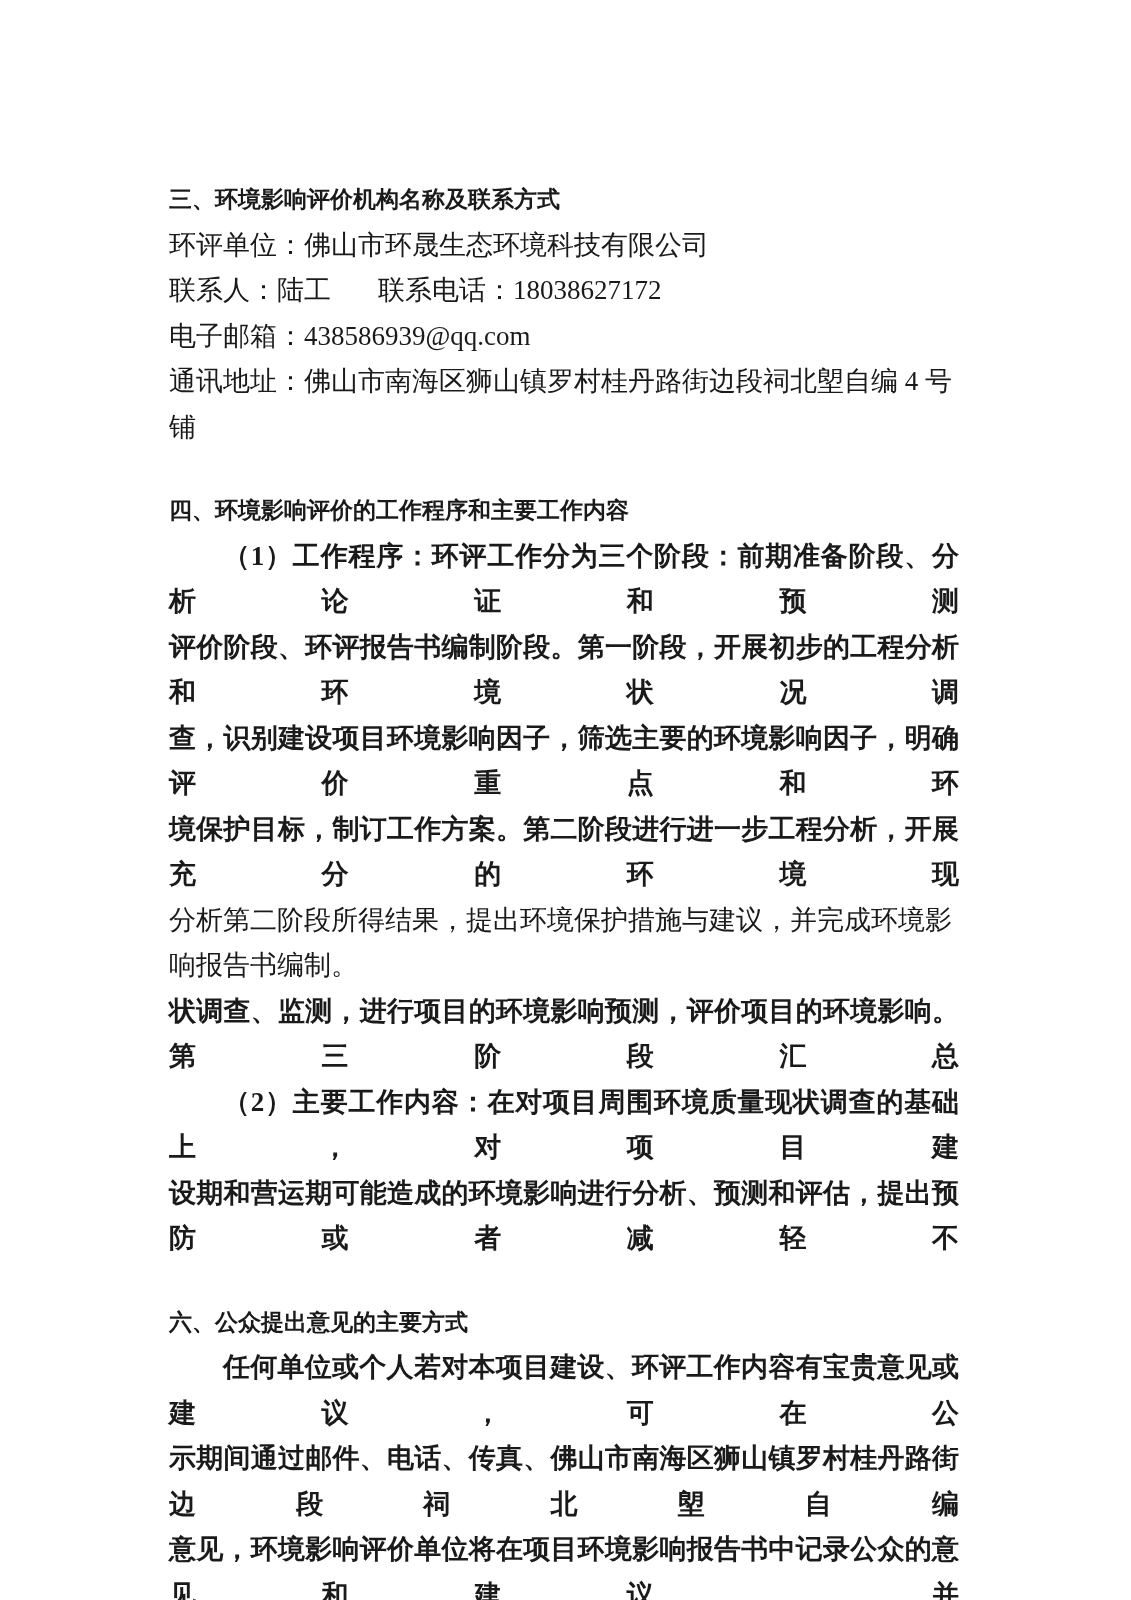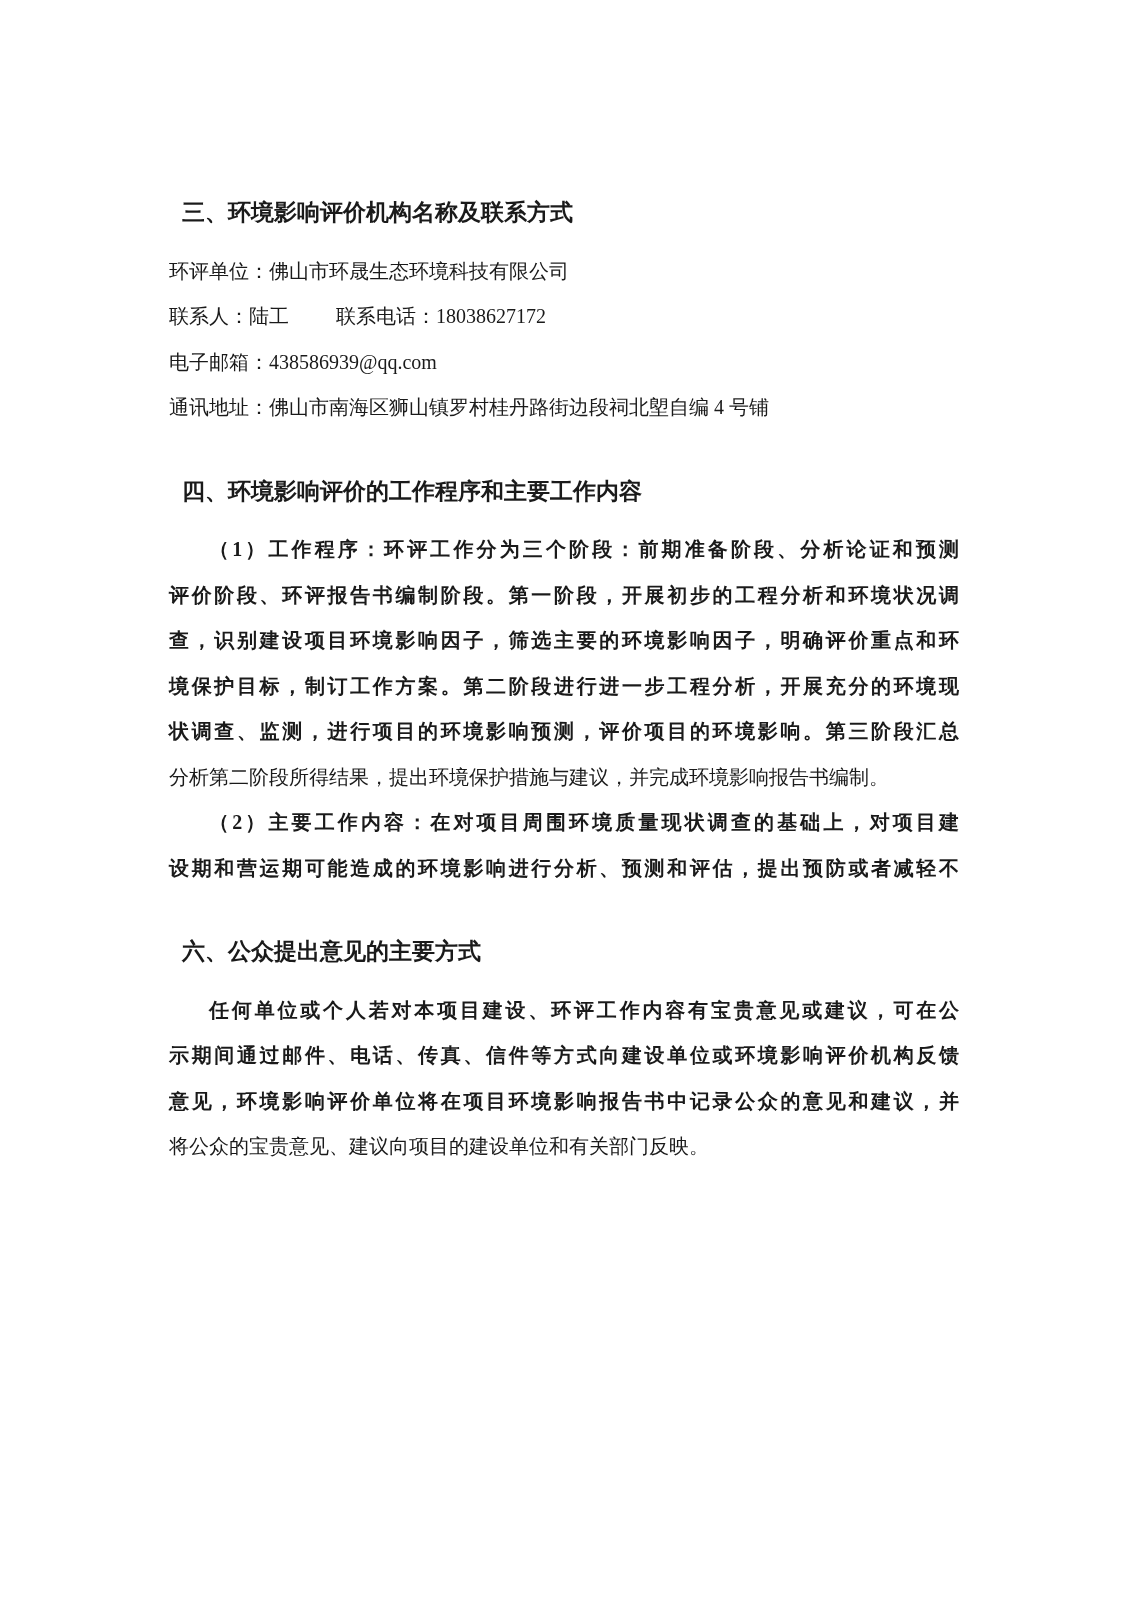--- a/index.html
+++ b/index.html
@@ -24,28 +24,28 @@
   }
   .content {
     position: absolute;
     left: 169px;
     top: 177px;
     width: 790px;
   }
   section { margin: 0; padding: 0; }
   .sec-gap { margin-top: 38px; }
   .heading {
-    margin: 13px;
+    margin: 0;
     font-size: 23px;
     font-weight: bold;
     line-height: 45.5px;
     white-space: nowrap;
   }
   .line {
-    font-size: 20px;
+    font-size: 27px;
     line-height: 45.5px;
   }
   
   .jline {
     text-align: justify;
     text-align-last: justify;
     text-justify: inter-character;
     font-weight: bold;
   }
   
@@ -68,34 +68,34 @@
       <div class="line">通讯地址：佛山市南海区狮山镇罗村桂丹路街边段祠北塱自编 4 号铺</div>
     </section>
 
     <section class="sec-gap">
       <h2 class="heading">四、环境影响评价的工作程序和主要工作内容</h2>
       <div>
         <div class="line jline indent">（1）工作程序：环评工作分为三个阶段：前期准备阶段、分析论证和预测</div>
         <div class="line jline">评价阶段、环评报告书编制阶段。第一阶段，开展初步的工程分析和环境状况调</div>
         <div class="line jline">查，识别建设项目环境影响因子，筛选主要的环境影响因子，明确评价重点和环</div>
         <div class="line jline">境保护目标，制订工作方案。第二阶段进行进一步工程分析，开展充分的环境现</div>
+        <div class="line">分析第二阶段所得结果，提出环境保护措施与建议，并完成环境影响报告书编制。</div>
         <div class="line jline">状调查、监测，进行项目的环境影响预测，评价项目的环境影响。第三阶段汇总</div>
-        <div class="line">分析第二阶段所得结果，提出环境保护措施与建议，并完成环境影响报告书编制。</div>
       </div>
       <div>
         <div class="line jline indent">（2）主要工作内容：在对项目周围环境质量现状调查的基础上，对项目建</div>
         <div class="line jline">设期和营运期可能造成的环境影响进行分析、预测和评估，提出预防或者减轻不</div>
       </div>
     </section>
 
 
     <section class="sec-gap">
       <h2 class="heading">六、公众提出意见的主要方式</h2>
       <div>
         <div class="line jline indent">任何单位或个人若对本项目建设、环评工作内容有宝贵意见或建议，可在公</div>
-        <div class="line jline">示期间通过邮件、电话、传真、信件等方式向建设单位或环境影响评价机构反馈</div>
+        <div class="line jline">示期间通过邮件、电话、传真、佛山市南海区狮山镇罗村桂丹路街边段祠北塱自编</div>
         <div class="line jline">意见，环境影响评价单位将在项目环境影响报告书中记录公众的意见和建议，并</div>
         <div class="line">将公众的宝贵意见、建议向项目的建设单位和有关部门反映。</div>
       </div>
     </section>
 
   </div>
 </div>
 
 </body></html>

